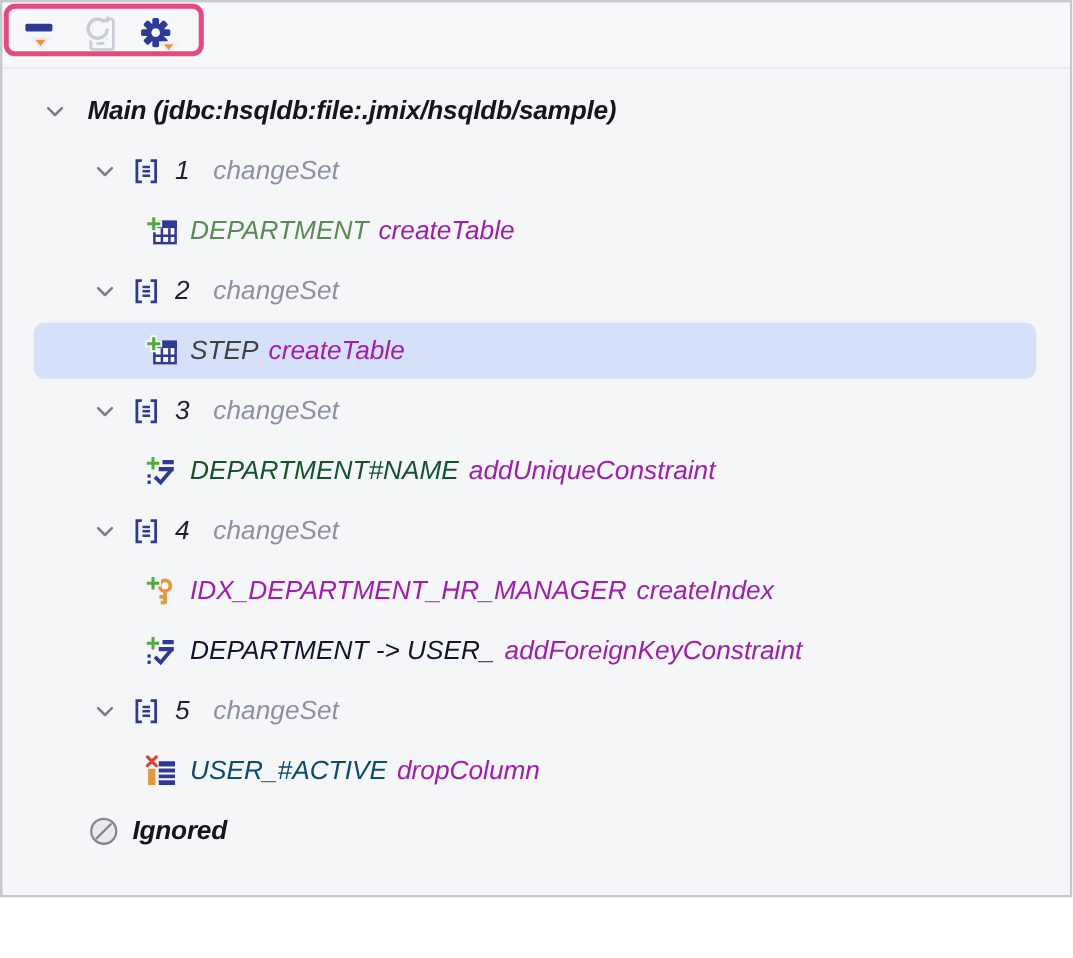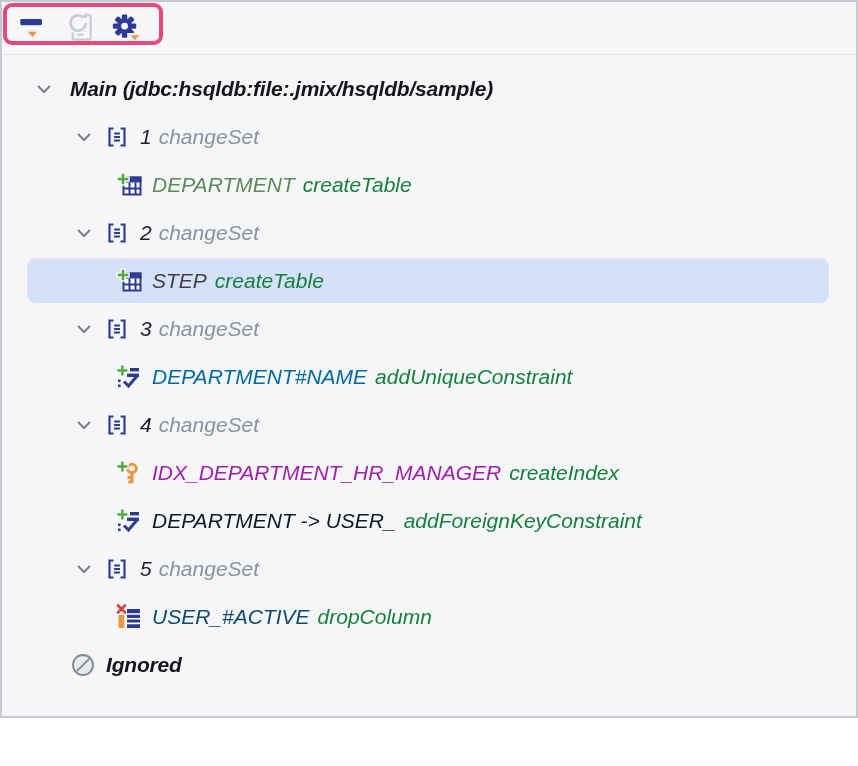--- a/index.html
+++ b/index.html
@@ -50,22 +50,22 @@
     background:#D5E0F9;border-radius:9px;z-index:0;
   }
   .row > *{position:relative;z-index:1;}
   .chev{width:24px;height:24px;margin-right:14px;flex:0 0 auto;display:flex;align-items:center;justify-content:center;}
   .row.lvl1 .chev{margin-right:8px;}
   .spacer{width:38px;flex:0 0 auto;}
   .nicon{width:26px;height:26px;margin-right:10px;flex:0 0 auto;display:flex;align-items:center;justify-content:center;}
   .nicon svg{width:26px;height:26px;display:block;}
   .t-bold{font-weight:700;color:#15161A;letter-spacing:-0.2px;}
   .t-num{color:#1E2025;margin-right:7px;}
-  .t-label{color:#8C91A1;}
-  .t-op{color:#15803d;margin-left:8px;}
+  .t-label{color:#8C91A1;margin-left:12px;}
+  .t-op{color:#a21caf;margin-left:8px;}
 </style>
 </head>
 <body>
 
 <div class="window">
   <div class="toolbar">
     <div class="hl-rect"></div>
     <div id="toolbar-buttons">
         <div class="tbtn" style="left: 12px;">
           <span class="ticon"><svg viewBox="0 0 40 40" width="36" height="36">
@@ -138,21 +138,21 @@
             <path d="M16.5 4.5h4v17h-4" stroke-width="2.2"></path>
             <path d="M10 9.5h6M10 13h6M10 16.5h6" stroke-width="2"></path>
           </svg></span><span class="t-num">3</span><span class="t-label">changeSet</span></div>
       <div class="row lvl2"><span class="nicon"><svg viewBox="0 0 26 26">
             <rect x="14" y="4" width="9" height="3.4" fill="#2F3A96"></rect>
             <rect x="11" y="9.6" width="12" height="3.4" fill="#2F3A96"></rect>
             <path d="M8 17.5l4.5 4.5 8.5-10" stroke="#2F3A96" stroke-width="3" fill="none"></path>
             <rect x="2" y="15.5" width="2.6" height="2.6" fill="#2F3A96"></rect>
             <rect x="2" y="20.5" width="2.6" height="2.6" fill="#2F3A96"></rect>
             <path d="M4.5 0.8h3.8v3.8h3.8v3.8H8.3v3.8H4.5V8.4H.7V4.6h3.8z" fill="#53A83E" stroke="#F5F6F8" stroke-width="1.4"></path>
-          </svg></span><span style="color: #0369a1;">DEPARTMENT#NAME</span><span class="t-op">addUniqueConstraint</span></div>
+          </svg></span><span style="color: #14532d;">DEPARTMENT#NAME</span><span class="t-op">addUniqueConstraint</span></div>
       <div class="row lvl1"><span class="chev"><svg viewBox="0 0 24 24" width="24" height="24" fill="none">
             <path d="M6.5 9.5 12 15l5.5-5.5" stroke="#7A7E89" stroke-width="2" stroke-linecap="round" stroke-linejoin="round"></path>
           </svg></span><span class="nicon"><svg viewBox="0 0 26 26" fill="none" stroke="#2F3A96">
             <path d="M9.5 4.5H5.5v17h4" stroke-width="2.2"></path>
             <path d="M16.5 4.5h4v17h-4" stroke-width="2.2"></path>
             <path d="M10 9.5h6M10 13h6M10 16.5h6" stroke-width="2"></path>
           </svg></span><span class="t-num">4</span><span class="t-label">changeSet</span></div>
       <div class="row lvl2"><span class="nicon"><svg viewBox="0 0 26 26" fill="none">
             <circle cx="16" cy="8.5" r="4.3" stroke="#E8973F" stroke-width="3"></circle>
             <path d="M16 13v10M16 17.5h-4.5M16 22h-3.5" stroke="#E8973F" stroke-width="3"></path>

